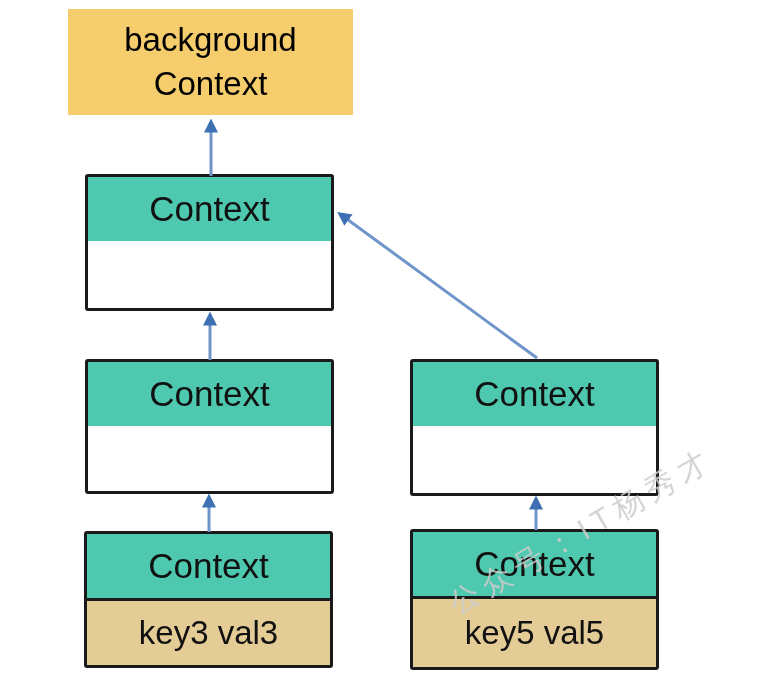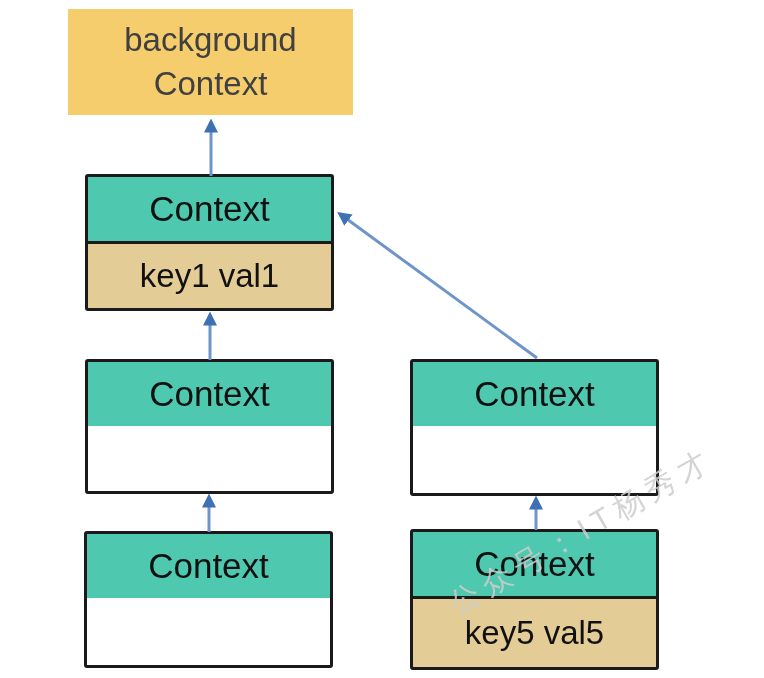--- a/index.html
+++ b/index.html
@@ -30,21 +30,21 @@
     top: 9px;
     width: 285px;
     height: 106px;
     background: #F5CD6C;
     display: flex;
     align-items: center;
     justify-content: center;
     text-align: center;
     font-size: 33px;
     line-height: 1.32;
-    color: #404040;
+    color: #000000;
     white-space: pre-line;
     z-index: 2;
   }
   .node {
     position: absolute;
     width: 243px;
     border: 3px solid #1A1A1A;
     border-radius: 3px;
     display: flex;
     flex-direction: column;
@@ -104,33 +104,33 @@
     <line x1="537" y1="358" x2="340" y2="214" stroke="#6E94CA" stroke-width="3" marker-end="url(#ah)"></line>
   </svg>
 
   <div class="root-box">
     <span>background
 Context</span>
   </div>
 
   <div class="node n-key1">
     <div class="node-title">Context</div>
-    <div class="node-kv">key1 val1</div>
   </div>
 
   <div class="node n-key2">
     <div class="node-title">Context</div>
   </div>
 
   <div class="node n-key4">
     <div class="node-title">Context</div>
   </div>
 
   <div class="node n-key3">
     <div class="node-title">Context</div>
+    <div class="node-kv">key3 val3</div>
   </div>
 
   <div class="node n-key5">
     <div class="node-title">Context</div>
     <div class="node-kv">key5 val5</div>
   </div>
 
   <div class="watermark">公众号：IT杨秀才</div>
 
 </div>

